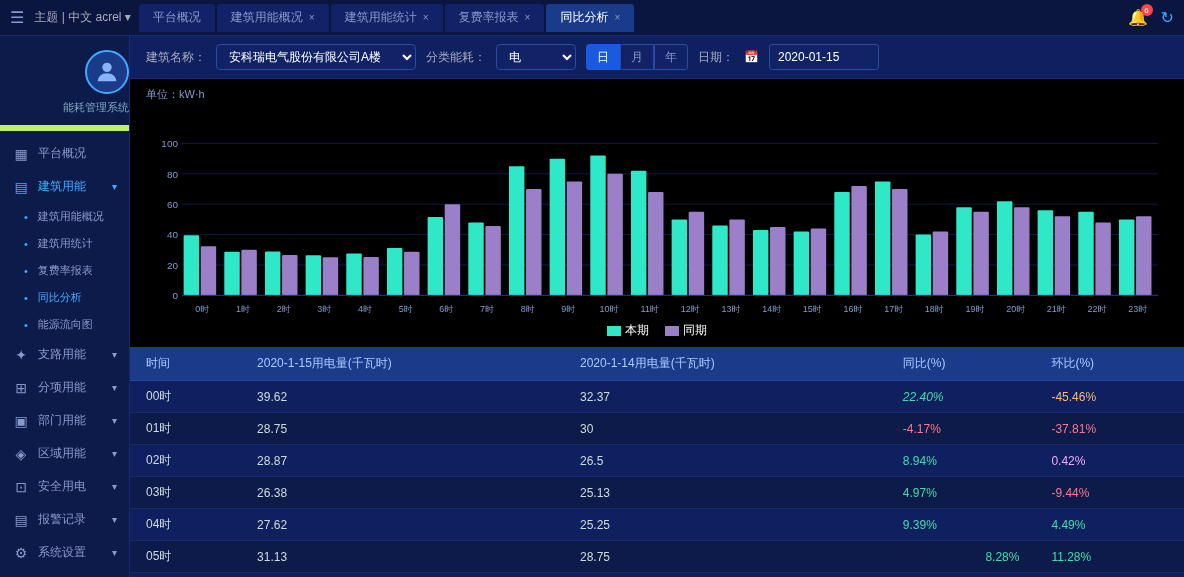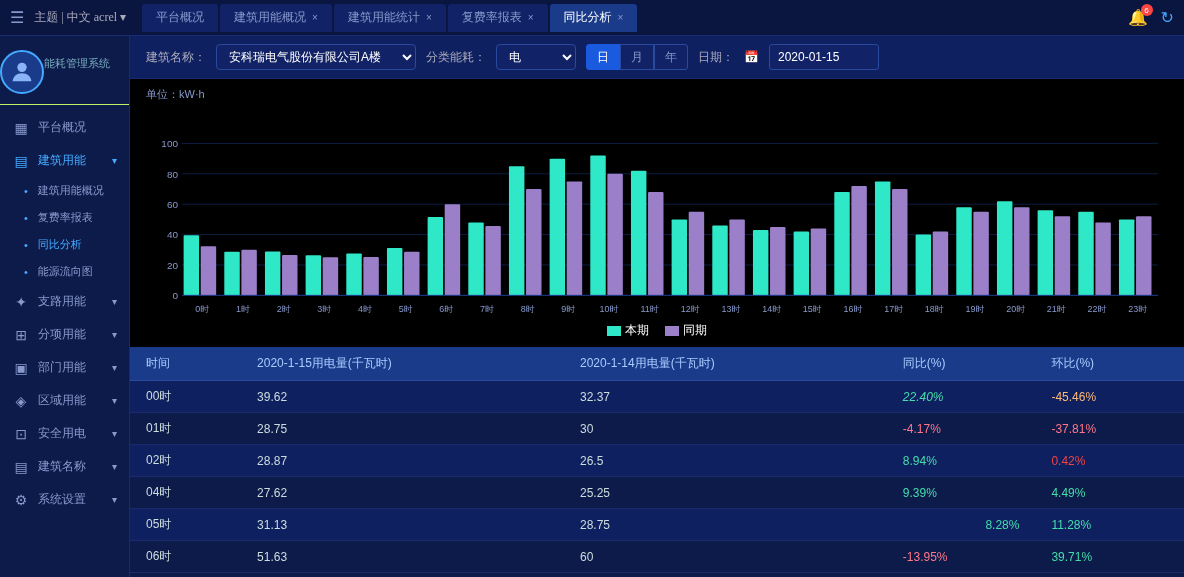--- a/index.html
+++ b/index.html
@@ -1,36 +1,36 @@
 <!DOCTYPE html>
 <html><head>
   <meta charset="utf-8">
   <style>
     * { margin: 0; padding: 0; box-sizing: border-box; }
     body { background: #0d1b4b; color: #fff; font-family: 'Microsoft YaHei', Arial, sans-serif; font-size: 12px; width: 1184px; height: 577px; overflow: hidden; }
 
     
     .topbar { background: #0a1540; height: 36px; display: flex; align-items: center; padding: 0 10px; border-bottom: 1px solid #1a2a6e; }
     .topbar-menu { color: #8899cc; margin-right: 10px; font-size: 16px; cursor: pointer; }
-    .topbar-theme { color: #aab; font-size: 12px; margin-right: 16px; font-family: Liberation Serif, serif; }
+    .topbar-theme { color: #aab; font-size: 12px; margin-right: 8px; }
     .topbar-tabs { display: flex; align-items: center; flex: 1; gap: 2px; }
     .topbar-tab { background: #112266; color: #8899cc; padding: 4px 14px; border-radius: 3px 3px 0 0; font-size: 12px; cursor: pointer; display: flex; align-items: center; gap: 6px; height: 28px; }
     .topbar-tab.active { background: #1a3a8a; color: #fff; }
     .topbar-tab .close-x { color: #8899cc; font-size: 10px; }
     .topbar-icons { display: flex; align-items: center; gap: 12px; margin-left: auto; }
     .topbar-icon-bell { position: relative; color: #8899cc; font-size: 16px; }
     .topbar-icon-bell .badge { position: absolute; top: -4px; right: -4px; background: #ff4444; border-radius: 50%; width: 12px; height: 12px; font-size: 8px; display: flex; align-items: center; justify-content: center; color: #fff; }
     .topbar-icon-refresh { color: #4af; font-size: 16px; }
 
     
     .main-layout { display: flex; height: calc(577px - 36px); }
 
     
     .sidebar { width: 130px; background: #0d1b4b; border-right: 1px solid #1a2a6e; display: flex; flex-direction: column; }
-    .sidebar-profile { display: flex; flex-direction: row; align-items: flex-start; padding: 14px 0 10px; border-bottom: 1px solid #bef264; }
+    .sidebar-profile { display: flex; flex-direction: column; align-items: flex-end; padding: 14px 0 10px; border-bottom: 6px solid #bef264; }
     .sidebar-avatar { width: 44px; height: 44px; border-radius: 50%; background: #1a3a8a; display: flex; align-items: center; justify-content: center; border: 2px solid #4af; }
     .sidebar-avatar svg { width: 28px; height: 28px; fill: #8ab4f8; }
     .sidebar-title { color: #7ab; font-size: 11px; margin-top: 6px; }
     .sidebar-nav { flex: 1; overflow-y: auto; padding: 6px 0; }
     .sidebar-nav-item { display: flex; align-items: center; padding: 8px 12px; color: #8899cc; cursor: pointer; font-size: 12px; gap: 8px; }
     .sidebar-nav-item.active { color: #4af; }
     .sidebar-nav-item .nav-icon { font-size: 14px; width: 18px; text-align: center; }
     .sidebar-nav-item .arrow { margin-left: auto; font-size: 10px; }
     .sidebar-sub-item { display: flex; align-items: center; padding: 6px 12px 6px 24px; color: #8899cc; cursor: pointer; font-size: 11px; gap: 6px; }
     .sidebar-sub-item.active { color: #4af; }
@@ -111,20 +111,21 @@
     <div class="sidebar-nav-item">
           <span class="nav-icon">▦</span>
     <span>平台概况</span>
         </div>
         <div class="sidebar-nav-item active">
           <span class="nav-icon">▤</span>
     <span>建筑用能</span>
           <span class="arrow">▾</span>
         </div>
         <div class="sidebar-sub-item">建筑用能概况</div>
+        <div class="sidebar-sub-item">建筑用统计</div>
         <div class="sidebar-sub-item">复费率报表</div>
         <div class="sidebar-sub-item active">同比分析</div>
         <div class="sidebar-sub-item">能源流向图</div>
         <div class="sidebar-nav-item">
           <span class="nav-icon">✦</span>
     <span>支路用能</span>
           <span class="arrow">▾</span>
         </div>
         <div class="sidebar-nav-item">
           <span class="nav-icon">⊞</span>
@@ -141,21 +142,21 @@
     <span>区域用能</span>
           <span class="arrow">▾</span>
         </div>
         <div class="sidebar-nav-item">
           <span class="nav-icon">⊡</span>
     <span>安全用电</span>
           <span class="arrow">▾</span>
         </div>
         <div class="sidebar-nav-item">
           <span class="nav-icon">▤</span>
-    <span>建筑名称</span>
+    <span>报警记录</span>
           <span class="arrow">▾</span>
         </div>
         <div class="sidebar-nav-item">
           <span class="nav-icon">⚙</span>
     <span>系统设置</span>
           <span class="arrow">▾</span>
         </div>
       </div>
   </div>
 
@@ -310,21 +311,28 @@
               <td>28.75</td>
               <td>30</td>
               <td style="color: rgb(255, 119, 136);">-4.17%</td>
               <td style="color: rgb(255, 119, 136);">-37.81%</td>
             </tr>
             <tr>
               <td>02时</td>
               <td>28.87</td>
               <td>26.5</td>
               <td style="color: rgb(68, 221, 170);">8.94%</td>
-              <td style="color: #ef4444;">0.42%</td>
+              <td style="color: #f0abfc;">0.42%</td>
+            </tr>
+            <tr>
+              <td>03时</td>
+              <td>26.38</td>
+              <td>25.13</td>
+              <td style="color: rgb(68, 221, 170);">4.97%</td>
+              <td style="color: rgb(255, 119, 136);">-9.44%</td>
             </tr>
             <tr>
               <td>04时</td>
               <td>27.62</td>
               <td>25.25</td>
               <td style="color: rgb(68, 221, 170);">9.39%</td>
               <td style="color: rgb(68, 221, 170);">4.49%</td>
             </tr>
             <tr>
               <td>05时</td>

